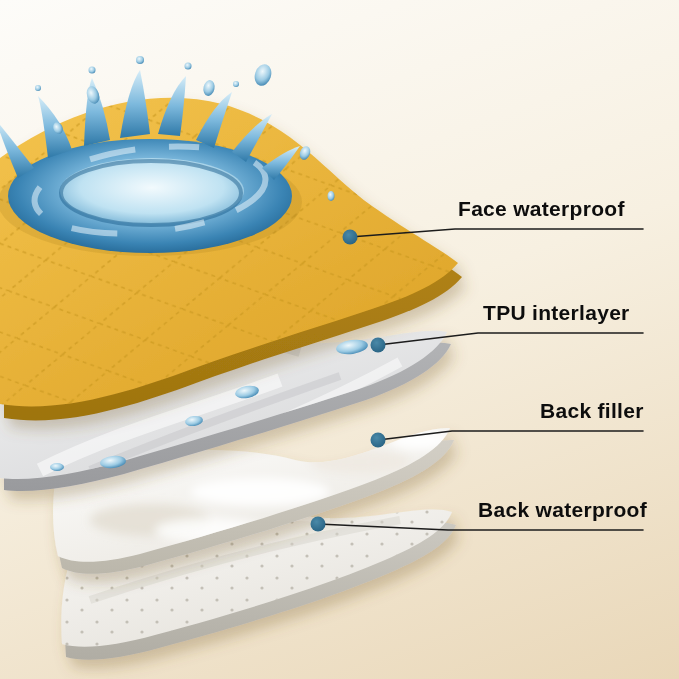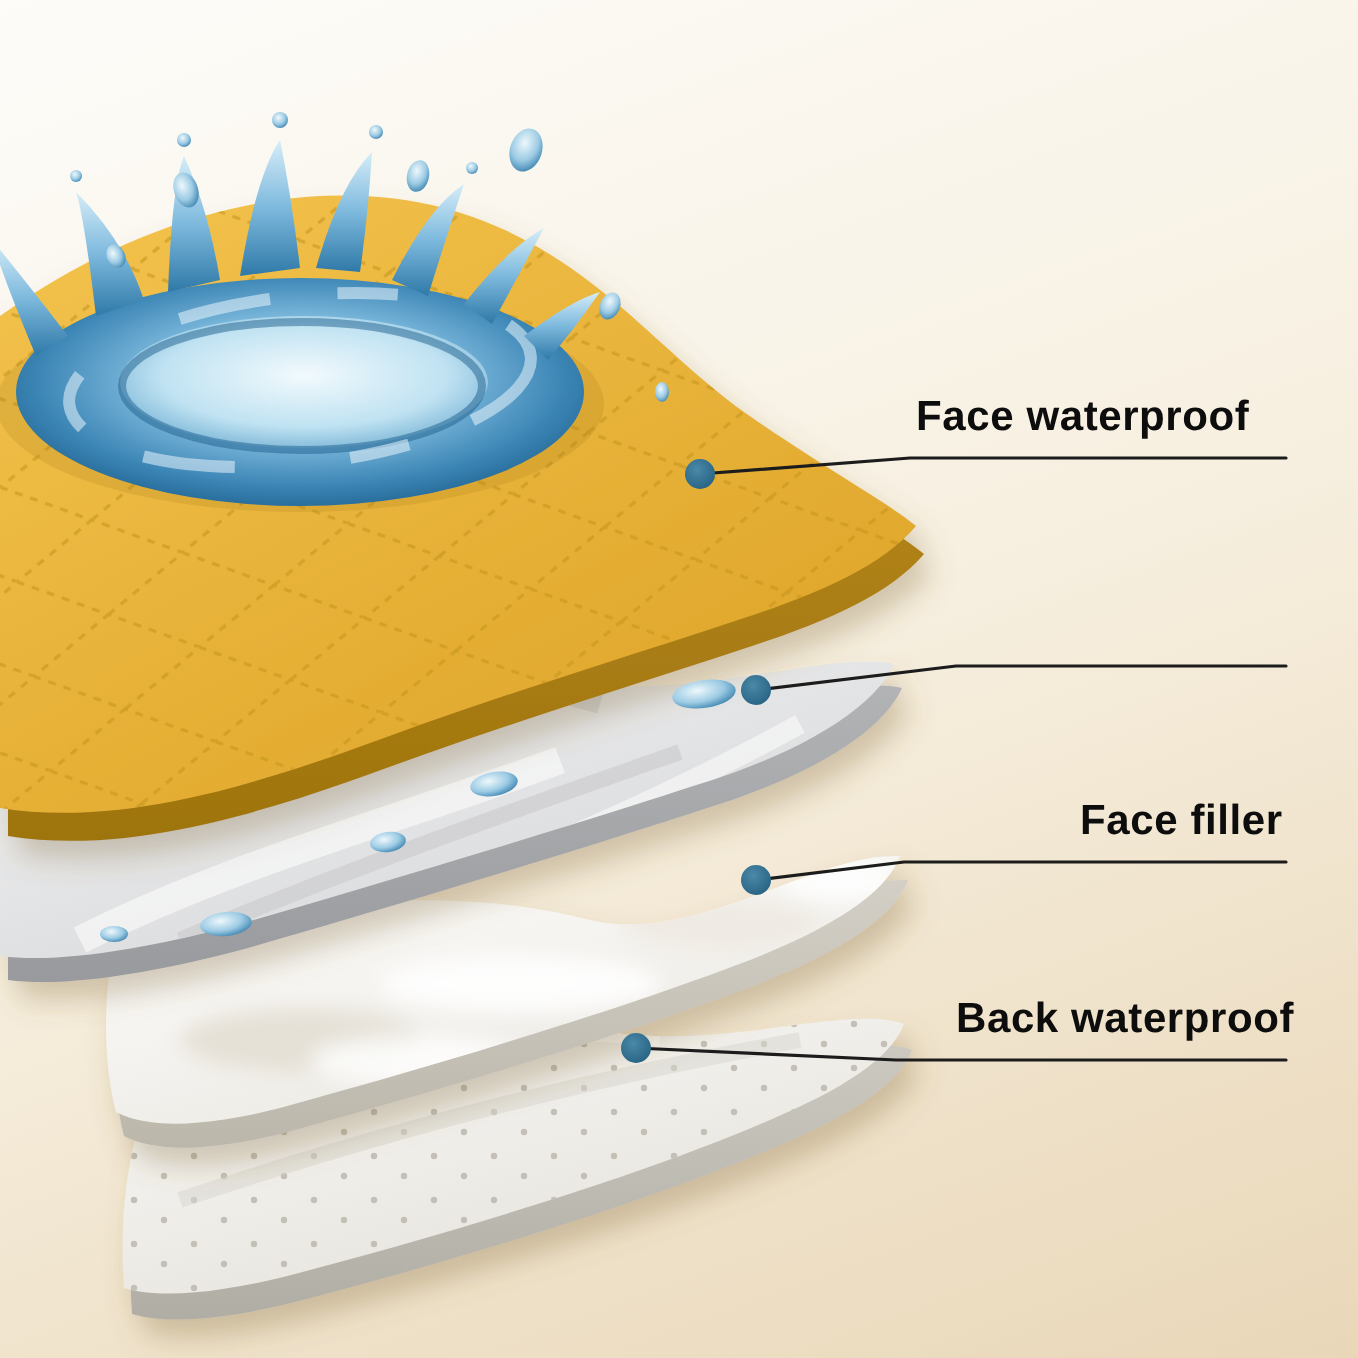--- a/index.html
+++ b/index.html
@@ -204,16 +204,17 @@
 
     <polyline points="378,440 452,431 643,431" fill="none" stroke="#1c1c1c" stroke-width="1.6"></polyline>
     <circle cx="378" cy="440" r="7.5" fill="url(#dotGrad)"></circle>
 
     <polyline points="318,524 448,530 643,530" fill="none" stroke="#1c1c1c" stroke-width="1.6"></polyline>
     <circle cx="318" cy="524" r="7.5" fill="url(#dotGrad)"></circle>
   </g>
 </svg>
 
 <div class="label" style="left:458px; top:197px">Face waterproof</div>
-<div class="label" style="left:540px; top:399px">Face filler</div>
+<div class="label" style="left:483px; top:301px">TPU interlayer</div>
+<div class="label" style="left:540px; top:399px">Back filler</div>
 <div class="label" style="left:478px; top:498px">Back waterproof</div>
 
 </div>
 
 </body></html>

